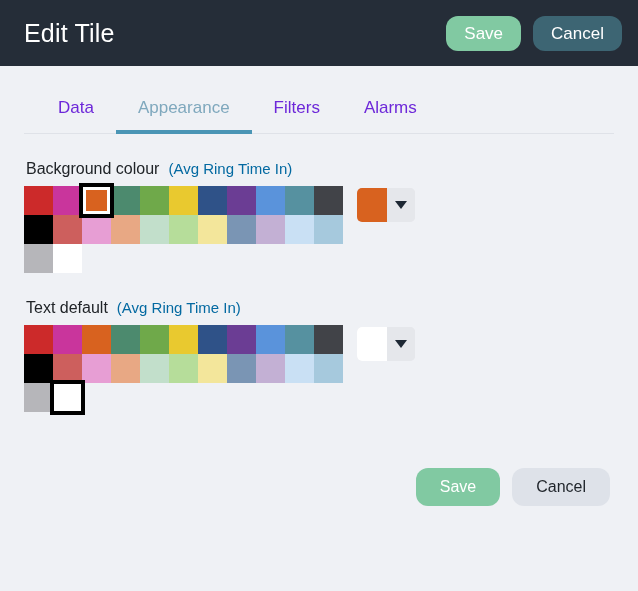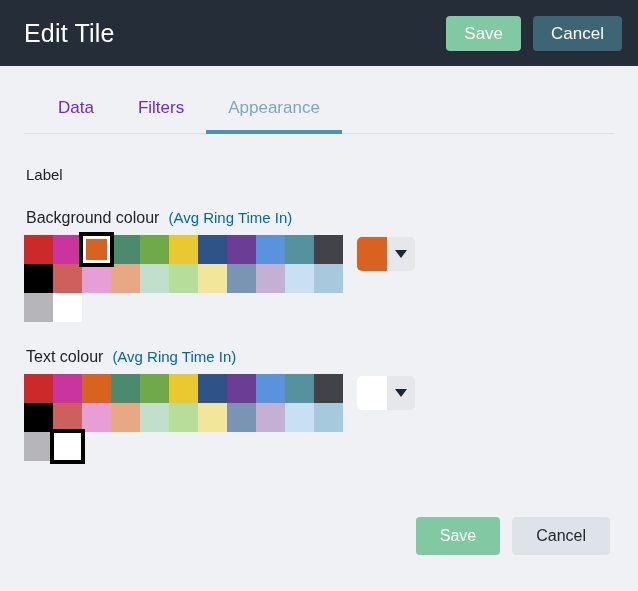--- a/index.html
+++ b/index.html
@@ -36,21 +36,21 @@
     letter-spacing: 0.2px;
     flex: 1 1 auto;
   }
   .titlebar-actions {
     display: flex;
     gap: 12px;
     align-items: center;
   }
   .btn {
     border: none;
-    border-radius: 4px;
+    border-radius: 12px;
     font-family: "Liberation Sans", sans-serif;
     font-size: 17px;
     padding: 9px 18px;
     cursor: pointer;
     line-height: 1;
   }
   .btn-save-header {
     background: #81c9a2;
     color: #ffffff;
   }
@@ -213,25 +213,25 @@
     <div class="titlebar-actions">
       <button class="btn btn-save-header">Save</button>
       <button class="btn btn-cancel-header">Cancel</button>
     </div>
   </div>
 
   <div class="content">
 
     <div class="tabs">
       <div class="tab">Data</div>
+      <div class="tab active">Appearance</div>
       <div class="tab">Filters</div>
-      <div class="tab active">Appearance</div>
-    </div>
-
-    <div class="field-label">Label</div>
+      <div class="tab">Alarms</div>
+    </div>
+
 
     <div class="section-head">
       <span class="section-title">Background colour</span>
       <span class="section-sub">(Avg Ring Time In)</span>
     </div>
     <div class="picker-row">
       <div class="swatch-grid" id="bg-grid">
           <div class="swatch" style="background: rgb(204, 42, 42);"></div>
           <div class="swatch" style="background: rgb(201, 53, 156);"></div>
           <div class="swatch selected" style="background: rgb(216, 98, 31);"></div>
@@ -259,21 +259,21 @@
         </div>
       <div class="picker-control">
         <div class="picker-current" id="bg-current" style="background: rgb(216, 98, 31);"></div>
         <div class="picker-caret">
           <span class="caret"></span>
         </div>
       </div>
     </div>
 
     <div class="section-head">
-      <span class="section-title">Text colour</span>
+      <span class="section-title">Text default</span>
       <span class="section-sub">(Avg Ring Time In)</span>
     </div>
     <div class="picker-row">
       <div class="swatch-grid" id="text-grid">
           <div class="swatch" style="background: rgb(204, 42, 42);"></div>
           <div class="swatch" style="background: rgb(201, 53, 156);"></div>
           <div class="swatch" style="background: rgb(216, 98, 31);"></div>
           <div class="swatch" style="background: rgb(76, 138, 110);"></div>
           <div class="swatch" style="background: rgb(111, 169, 74);"></div>
           <div class="swatch" style="background: rgb(233, 201, 47);"></div>

